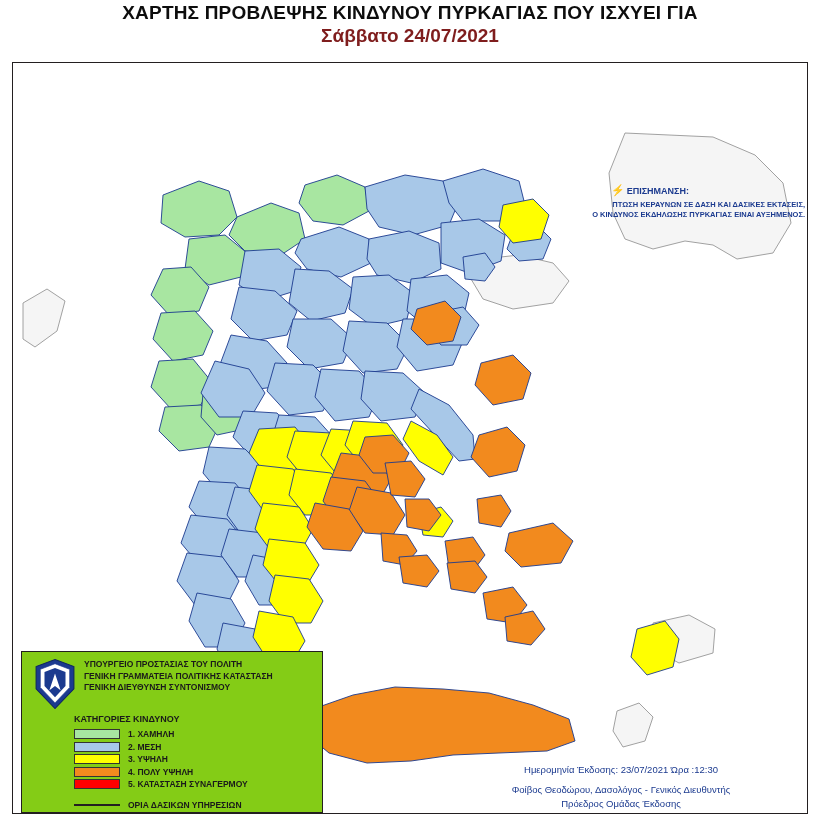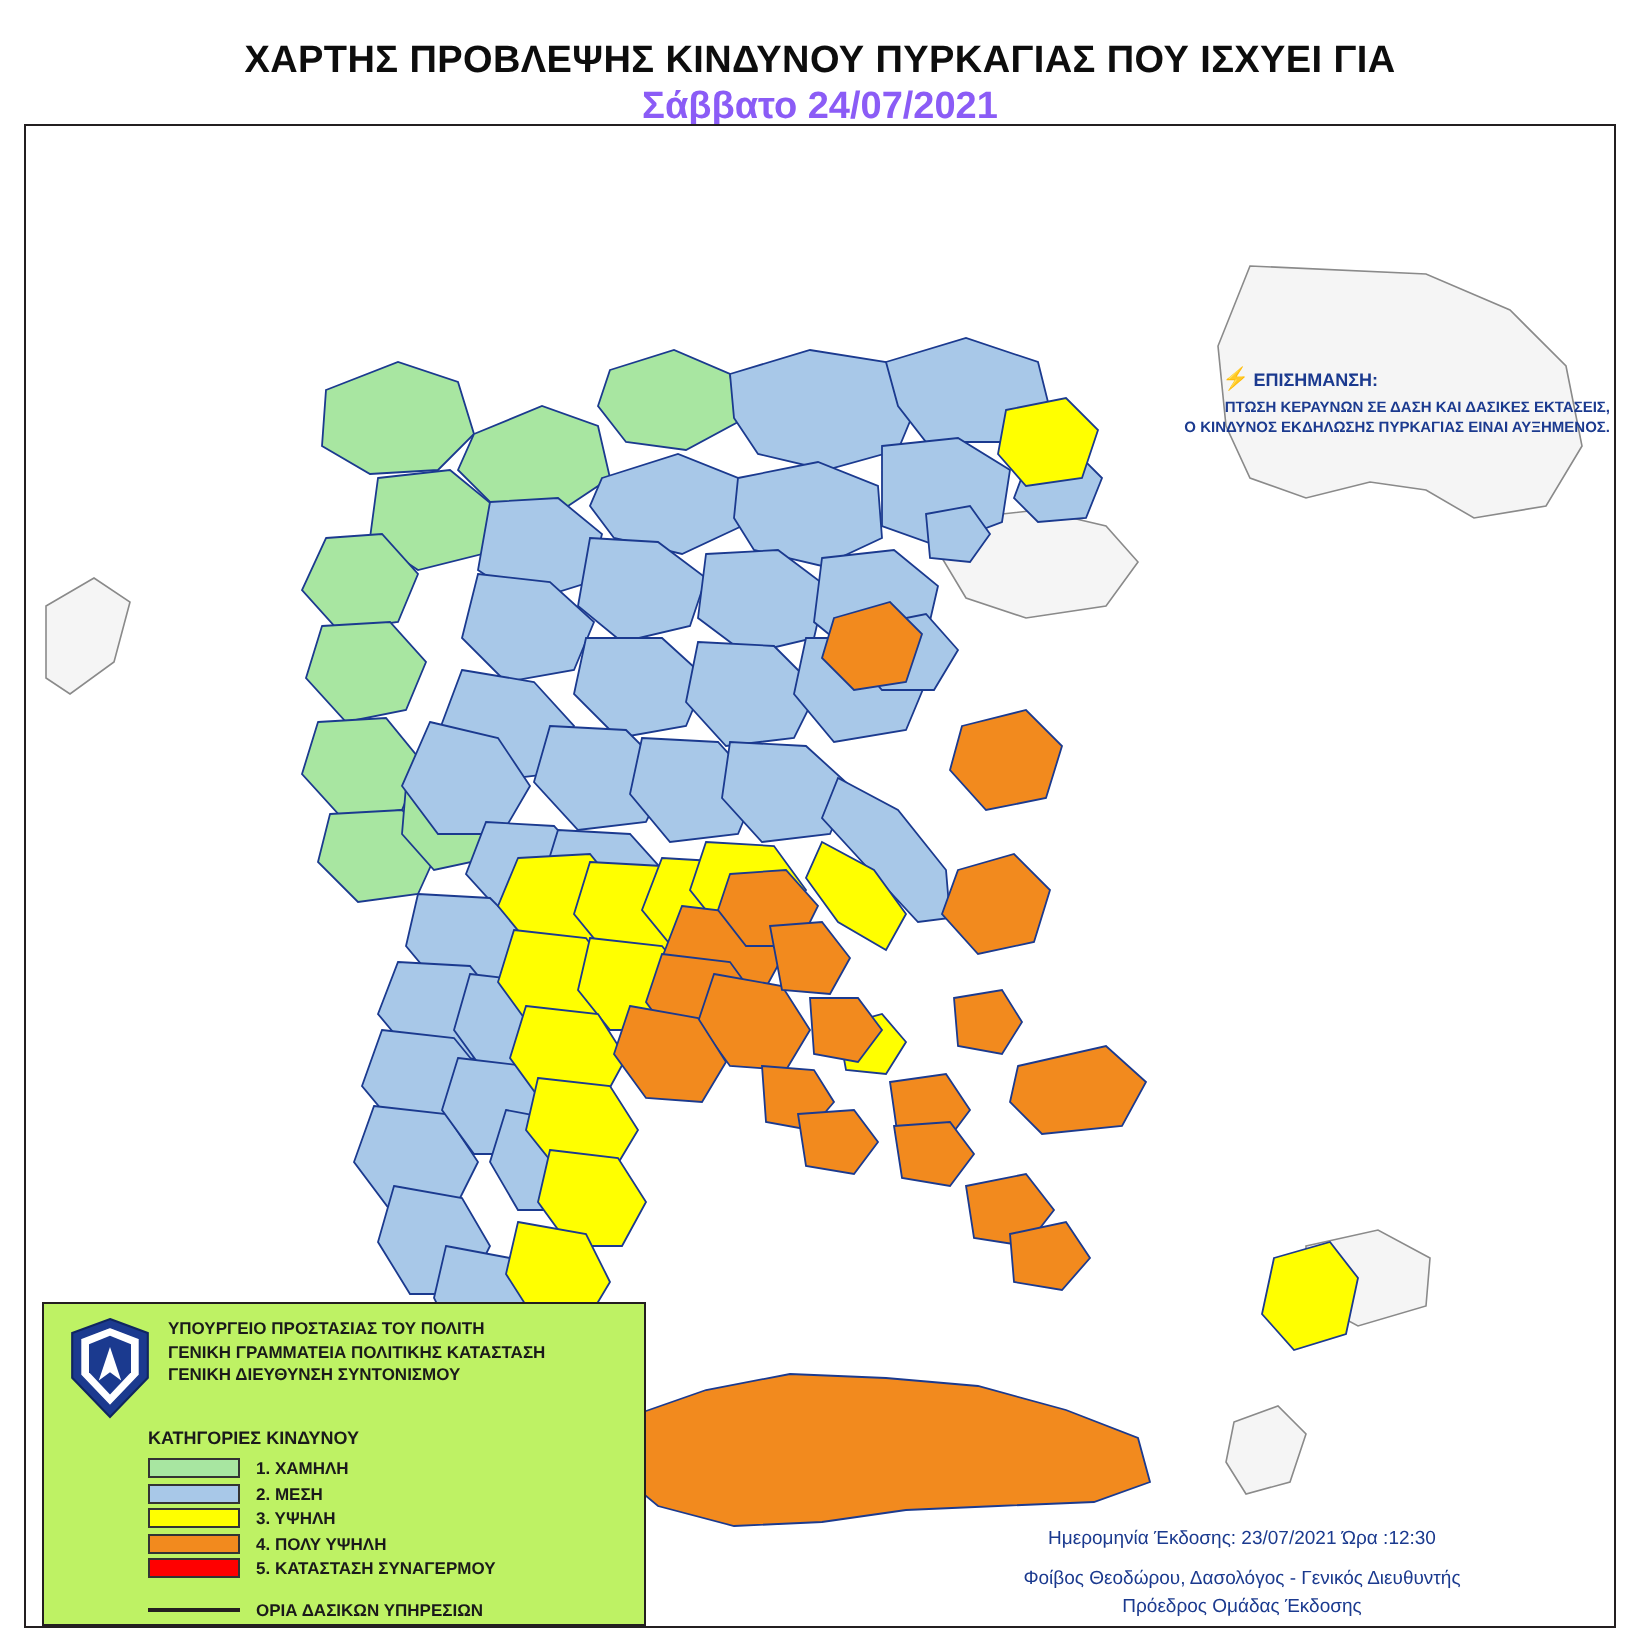--- a/index.html
+++ b/index.html
@@ -27,26 +27,26 @@
     left: 0;
     width: 820px;
     text-align: center;
   }
   .title-line1 {
     font-size: 19px;
     font-weight: bold;
     color: #0d0d0d;
     letter-spacing: 0.2px;
     line-height: 22px;
-    padding-top: 20px;
+    padding-top: 2px;
   }
   .title-line2 {
     font-size: 19px;
     font-weight: bold;
-    color: #8b5cf6;
+    color: #7f1d1d;
     line-height: 24px;
   }
   
   .map-frame {
     position: absolute;
     top: 62px;
     left: 12px;
     width: 796px;
     height: 752px;
     border: 1px solid #231f20;
@@ -87,21 +87,21 @@
     margin-right: 2px;
   }
   .note-body div { white-space: nowrap; }
   
   .legend {
     position: absolute;
     left: 8px;
     top: 588px;
     width: 302px;
     height: 162px;
-    background: #bef264;
+    background: #84cc16;
     border: 1px solid #231f20;
     box-sizing: border-box;
   }
   .legend-head {
     position: absolute;
     left: 62px;
     top: 7px;
     font-size: 8.5px;
     font-weight: bold;
     color: #1a1a1a;

